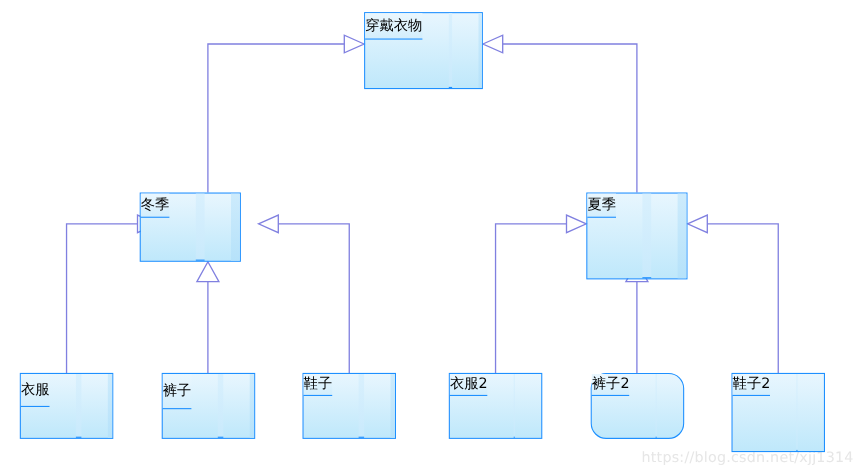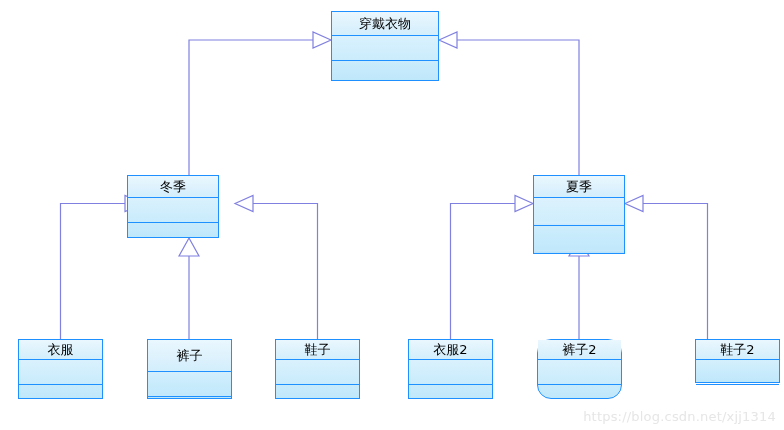--- a/index.html
+++ b/index.html
@@ -25,21 +25,21 @@
     width: 784px;
     height: 430px;
     pointer-events: none;
   }
   .uml-class {
     position: absolute;
     box-sizing: border-box;
     border: 1px solid #1e90ff;
     background: linear-gradient(to bottom, #e8f6fe 0%, #bfe8fb 100%);
     display: flex;
-    flex-direction: column;
+    flex-direction: row;
     z-index: 5;
     gap: 24px;
   }
   .uml-name {
     flex: 0 0 auto;
     box-sizing: border-box;
     border-bottom: 1px solid #1e90ff;
     text-align: center;
     color: #000000;
     font-size: 13px;
@@ -122,21 +122,21 @@
         <div class="uml-name" style="height: 22px;">冬季</div>
         <div class="uml-attrs"></div>
         <div class="uml-ops"></div>
       </div>
       <div class="uml-class" style="left: 533px; top: 175px; width: 92px; height: 79px;">
         <div class="uml-name" style="height: 22px;">夏季</div>
         <div class="uml-attrs"></div>
         <div class="uml-ops"></div>
       </div>
       <div class="uml-class" style="left: 18px; top: 339px; width: 85px; height: 60px;">
-        <div class="uml-name" style="height: 20px;">衣服</div>
+        <div class="uml-name" style="height: 30px;">衣服</div>
         <div class="uml-attrs"></div>
         <div class="uml-ops"></div>
       </div>
       <div class="uml-class" style="left: 147px; top: 339px; width: 85px; height: 60px;">
         <div class="uml-name" style="height: 32px;">裤子</div>
         <div class="uml-attrs"></div>
         <div class="uml-ops"></div>
       </div>
       <div class="uml-class" style="left: 275px; top: 339px; width: 85px; height: 60px;">
         <div class="uml-name" style="height: 20px;">鞋子</div>
@@ -146,21 +146,21 @@
       <div class="uml-class" style="left: 408px; top: 339px; width: 85px; height: 60px;">
         <div class="uml-name" style="height: 20px;">衣服2</div>
         <div class="uml-attrs"></div>
         <div class="uml-ops"></div>
       </div>
       <div class="uml-class" style="left: 537px; top: 339px; width: 85px; height: 60px; border-radius: 14px;">
         <div class="uml-name" style="height: 20px;">裤子2</div>
         <div class="uml-attrs"></div>
         <div class="uml-ops"></div>
       </div>
-      <div class="uml-class" style="left: 695px; top: 339px; width: 85px; height: 44px;">
+      <div class="uml-class" style="left: 665px; top: 339px; width: 85px; height: 72px;">
         <div class="uml-name" style="height: 20px;">鞋子2</div>
         <div class="uml-attrs"></div>
         <div class="uml-ops"></div>
       </div>
     </div>
 
   <div class="watermark">https://blog.csdn.net/xjj1314</div>
 
 </div>
 

